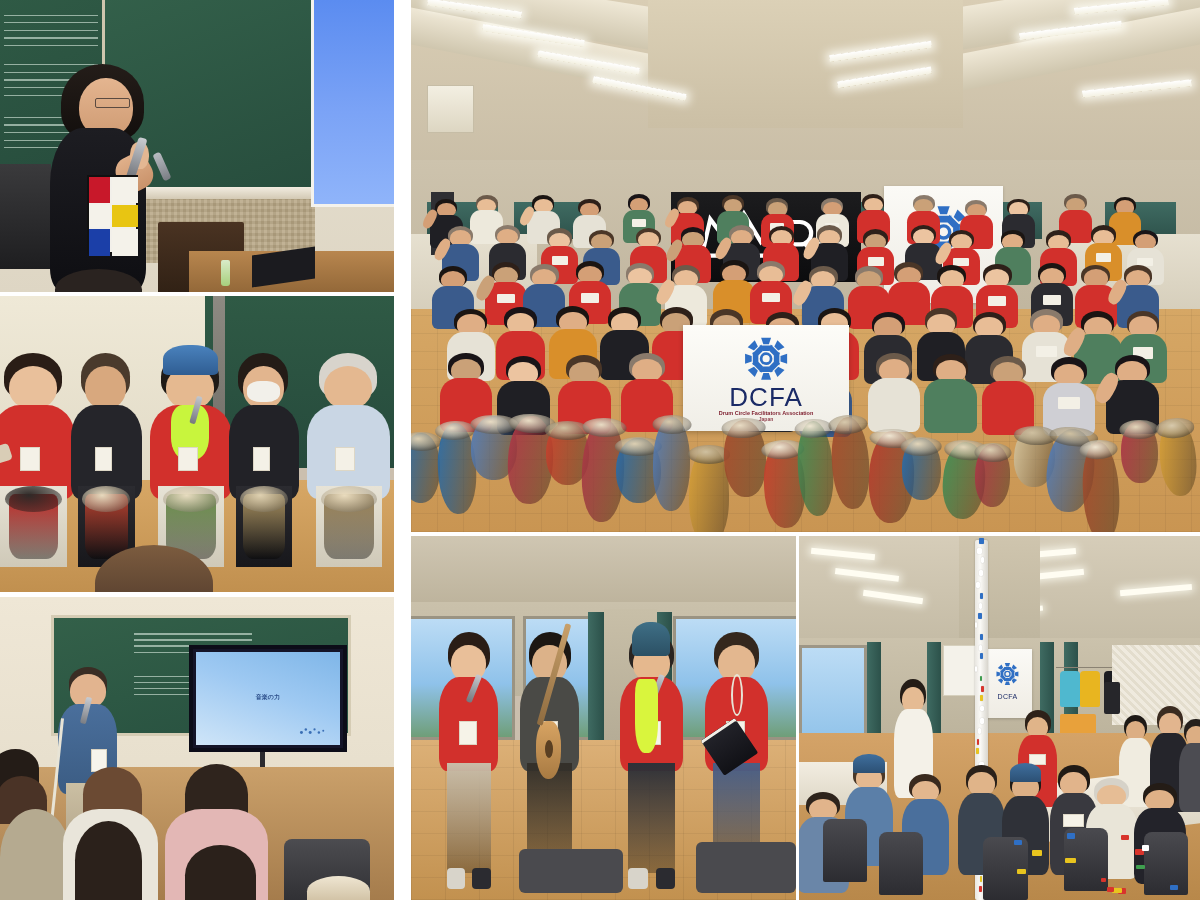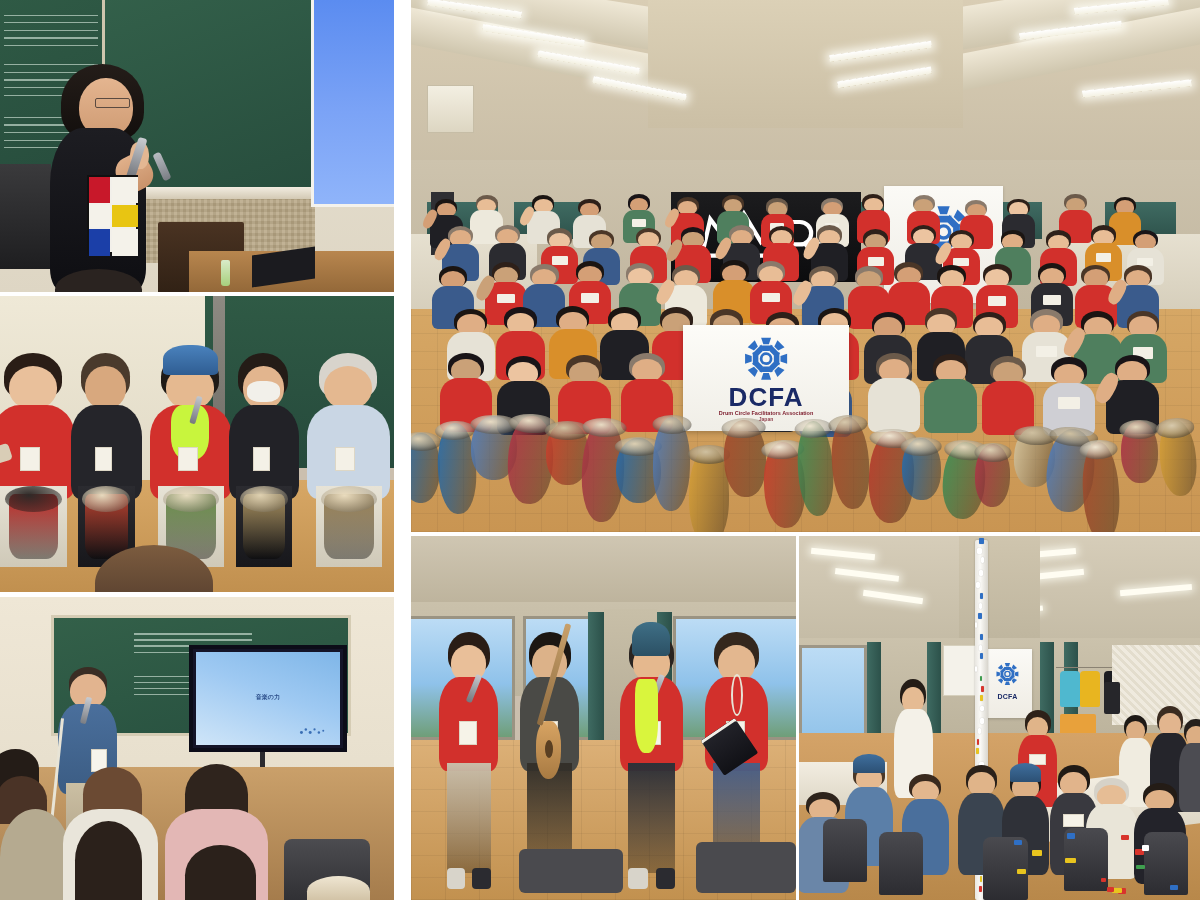--- a/index.html
+++ b/index.html
@@ -86,21 +86,21 @@
   .p2-floorgrain { position:absolute; inset:0;
     background: repeating-linear-gradient(90deg, rgba(0,0,0,.05) 0 1px, transparent 1px 26px),
                 repeating-linear-gradient(0deg, rgba(0,0,0,.05) 0 1px, transparent 1px 18px); }
   .p2-blackbanner { position:absolute; background: linear-gradient(#1c1c1e,#0c0c0e); }
   .p2-crown { position:absolute; }
   .p2-whitebanner { position:absolute; background: linear-gradient(#fbfaf6,#eeece5);
     box-shadow: 0 1px 3px rgba(0,0,0,.18); }
   .p2-flag { position:absolute; background: linear-gradient(#fdfcf8,#f0eee7);
     box-shadow: 0 2px 5px rgba(0,0,0,.22); }
   .p2-flag .flagtext { text-align:center; }
-  .dcfa-word { font-weight:700; letter-spacing:.04em; color:#1a2a66; line-height:1; }
+  .dcfa-word { font-weight:400; letter-spacing:.04em; color:#1a2a66; line-height:1; }
   .dcfa-sub { color:#7f2030; font-weight:700; line-height:1.05; }
   .drum { position:absolute; border-radius: 48% 48% 46% 46%; }
 
   
   .p3-wallL { position:absolute; left:0; top:0; width:66%; height:64%;
     background: linear-gradient(#efe9d7,#e1dac6); }
   .p3-wallR { position:absolute; left:52%; top:0; right:0; height:58%;
     background: linear-gradient(#2f5a45,#264a3c); }
   .p3-col { position:absolute; left:54%; top:0; width:3%; height:62%;
     background: linear-gradient(#8d8a82,#6c6963); }

